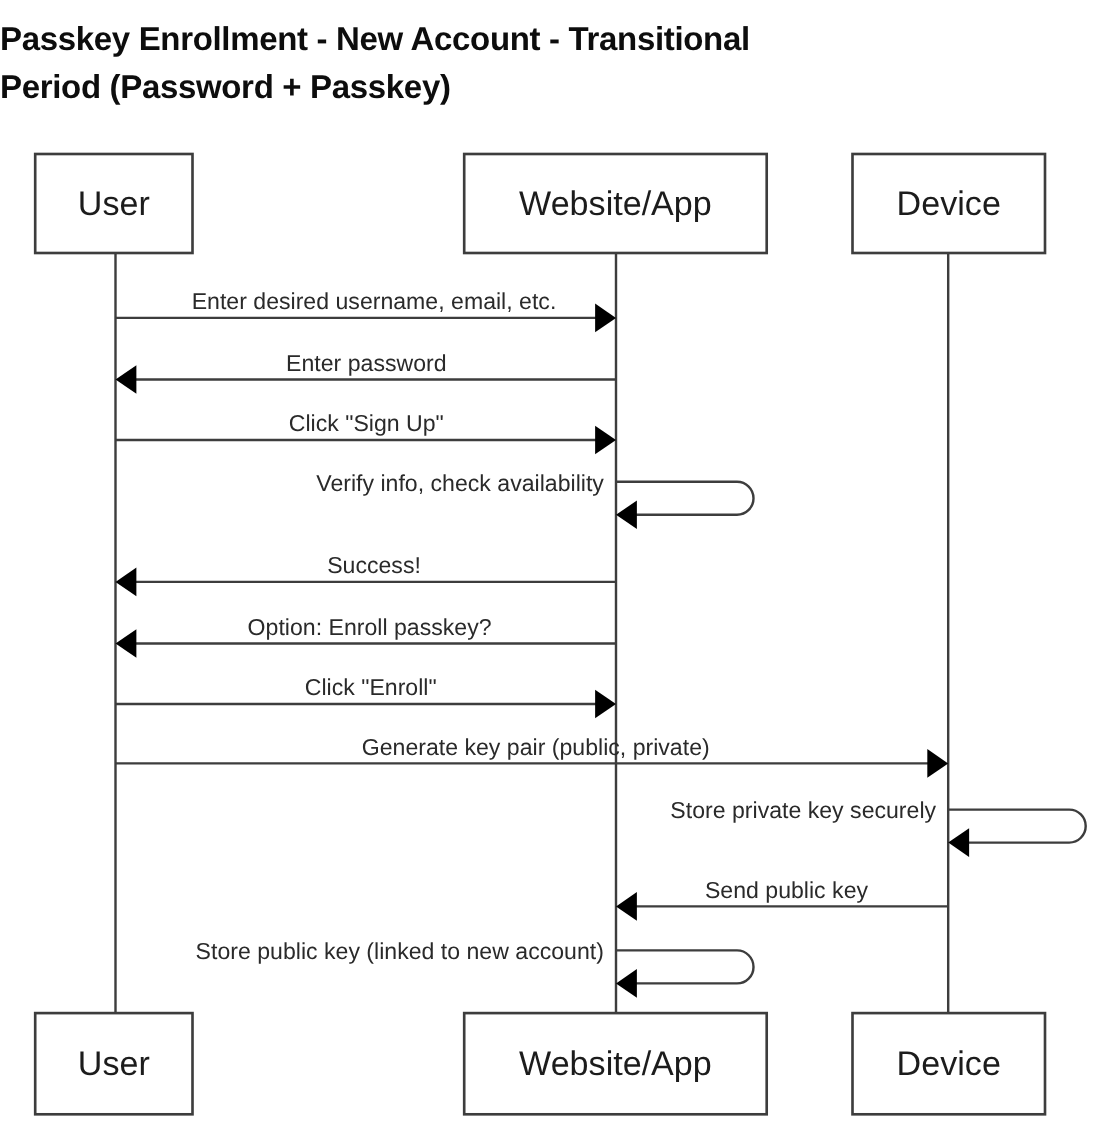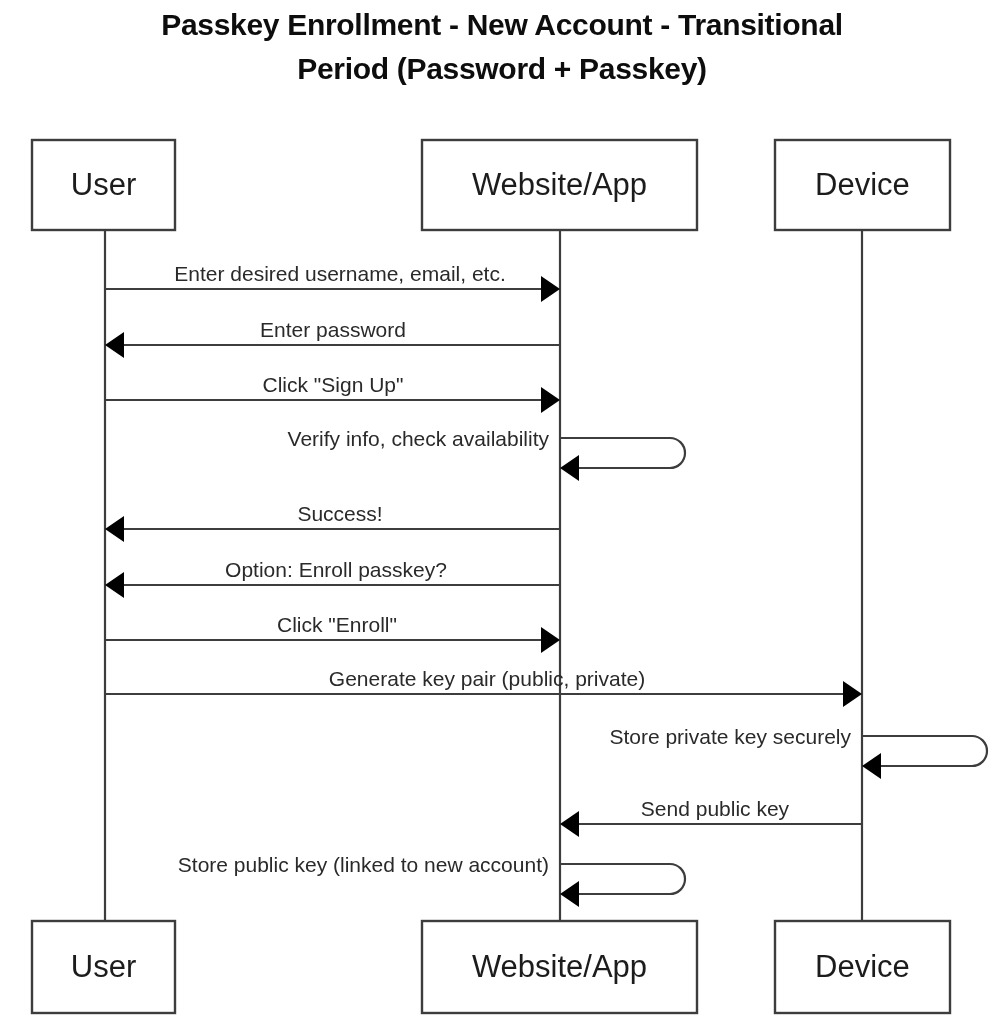--- a/index.html
+++ b/index.html
@@ -17,23 +17,22 @@
     position: relative;
   }
   #diagram-root {
     position: relative;
     width: 1004px;
     height: 1023px;
   }
   #diagram-title {
     position: absolute;
     left: 0;
-    top: 3px;
+    top: 14px;
     width: 1004px;
-    text-align: center;
     font-family: "Liberation Sans", sans-serif;
     font-weight: bold;
     font-size: 30px;
     line-height: 44px;
     letter-spacing: -0.3px;
     color: #0d0d0d;
     white-space: pre-line;
   }
   svg#sequence-canvas {
     position: absolute;

